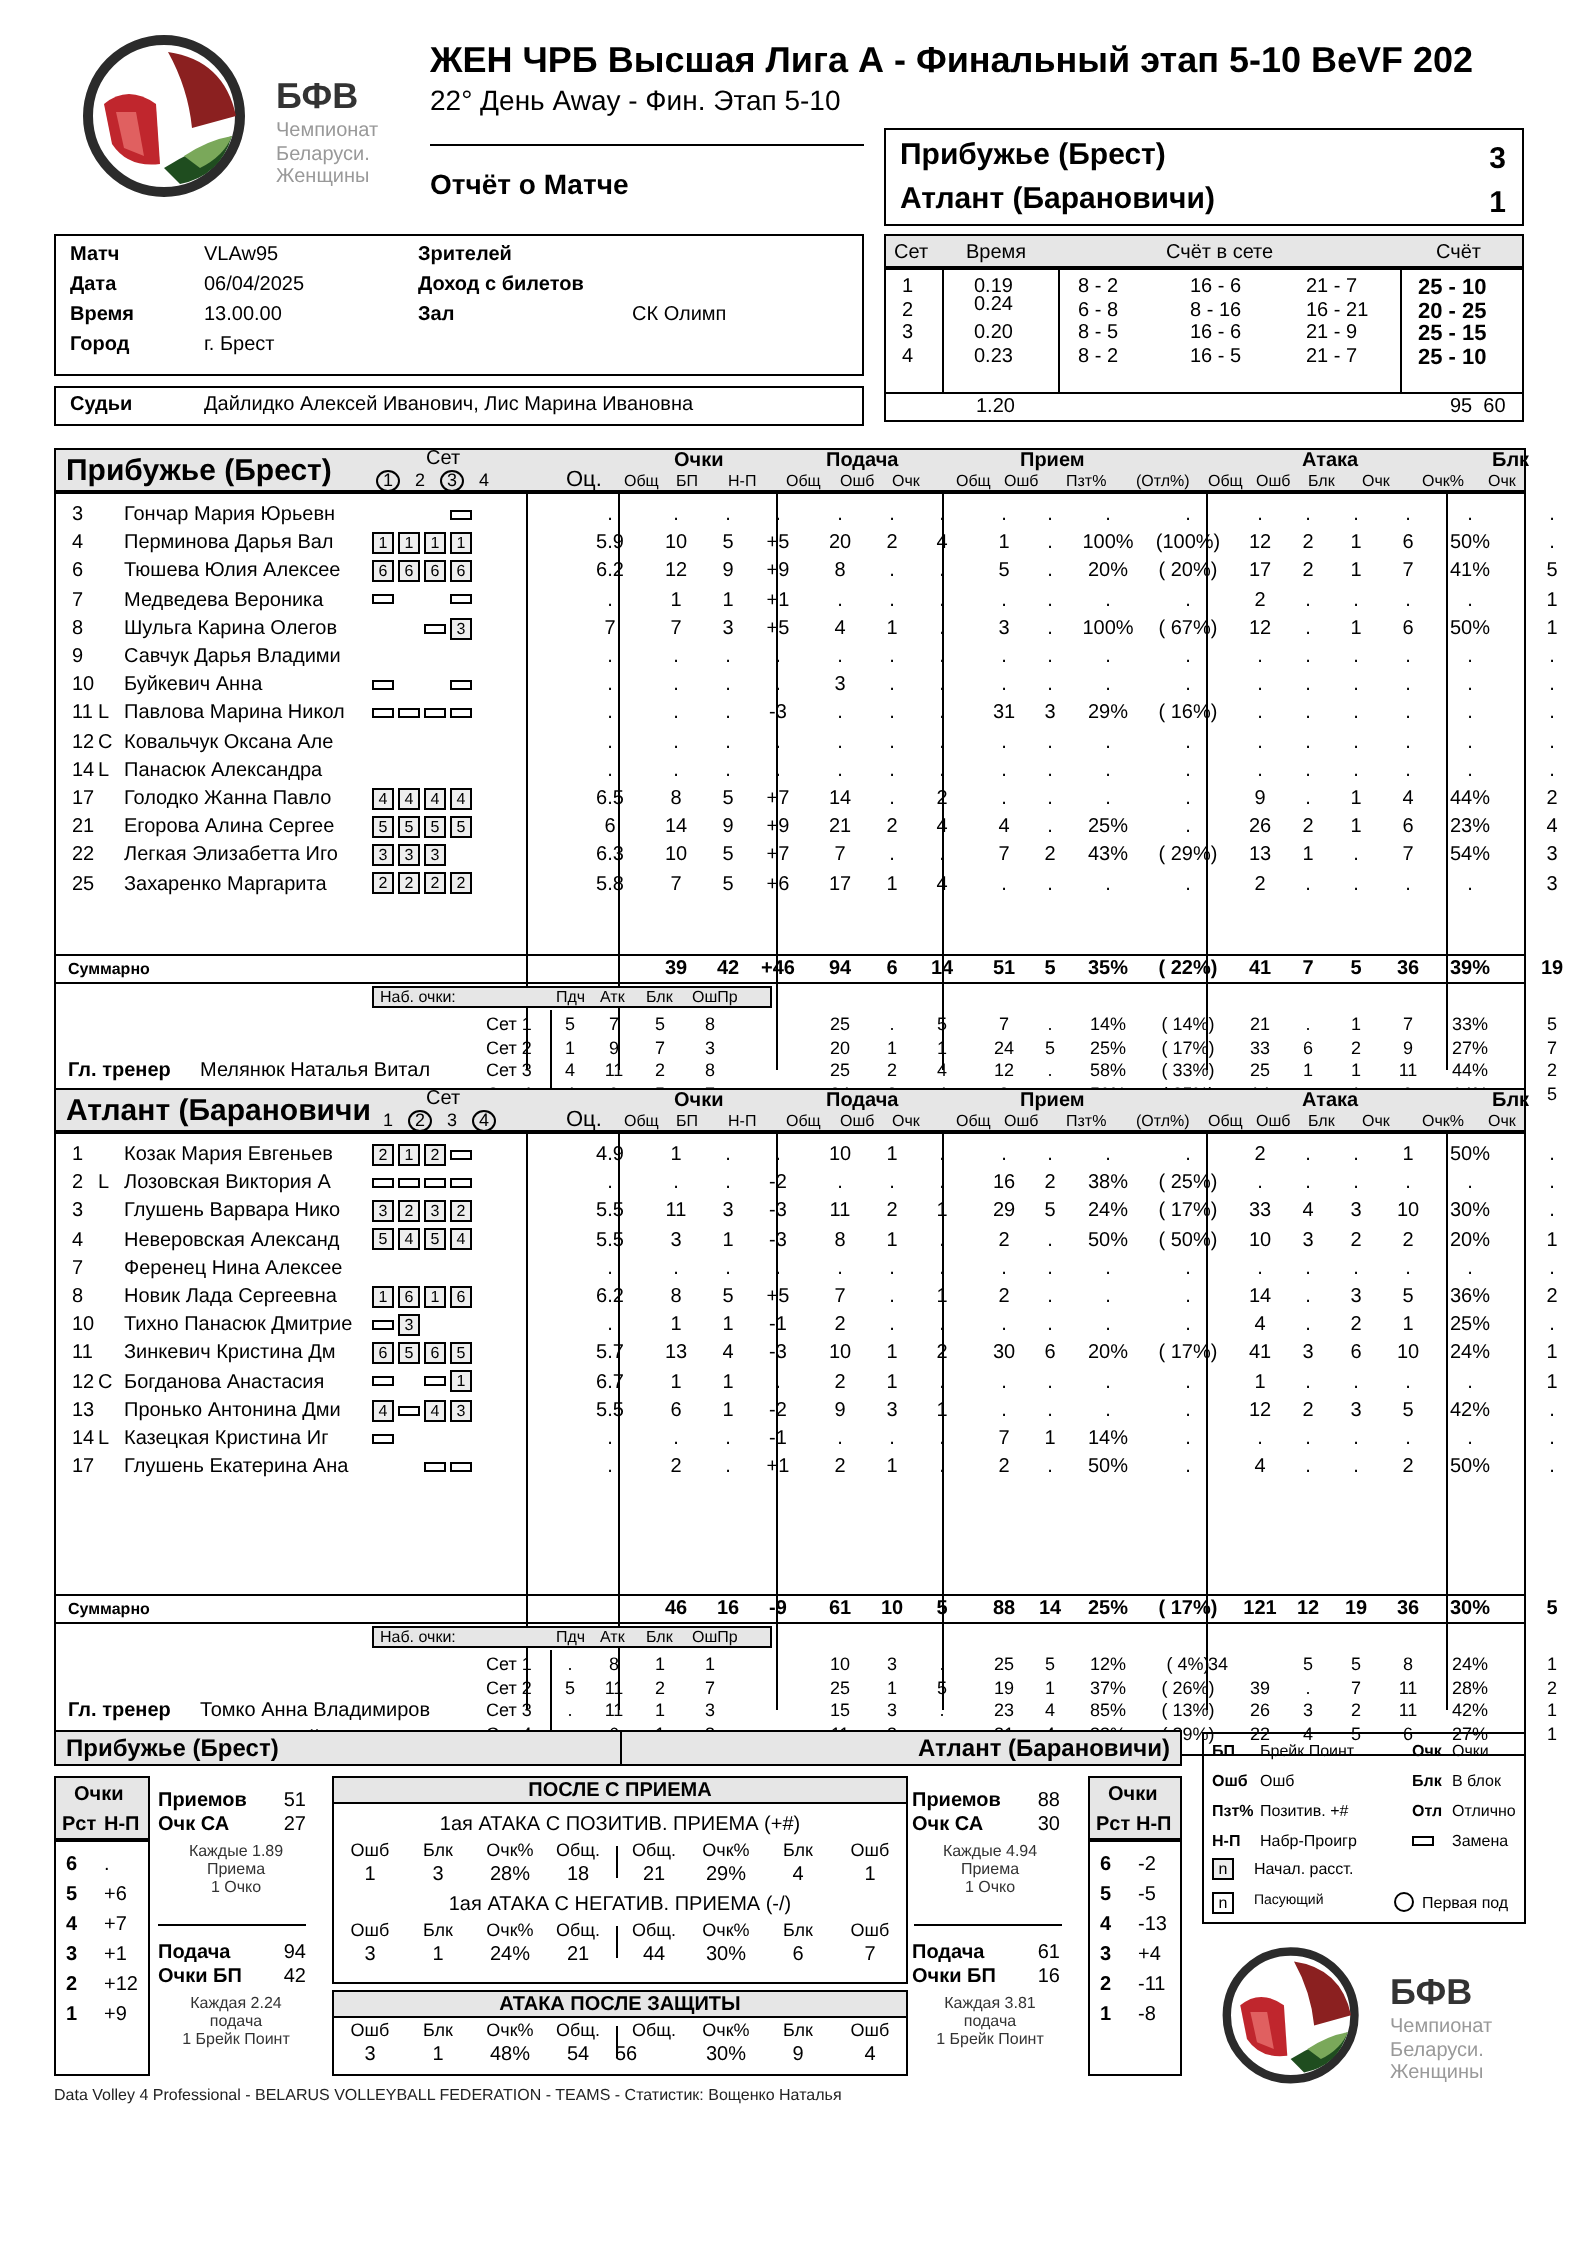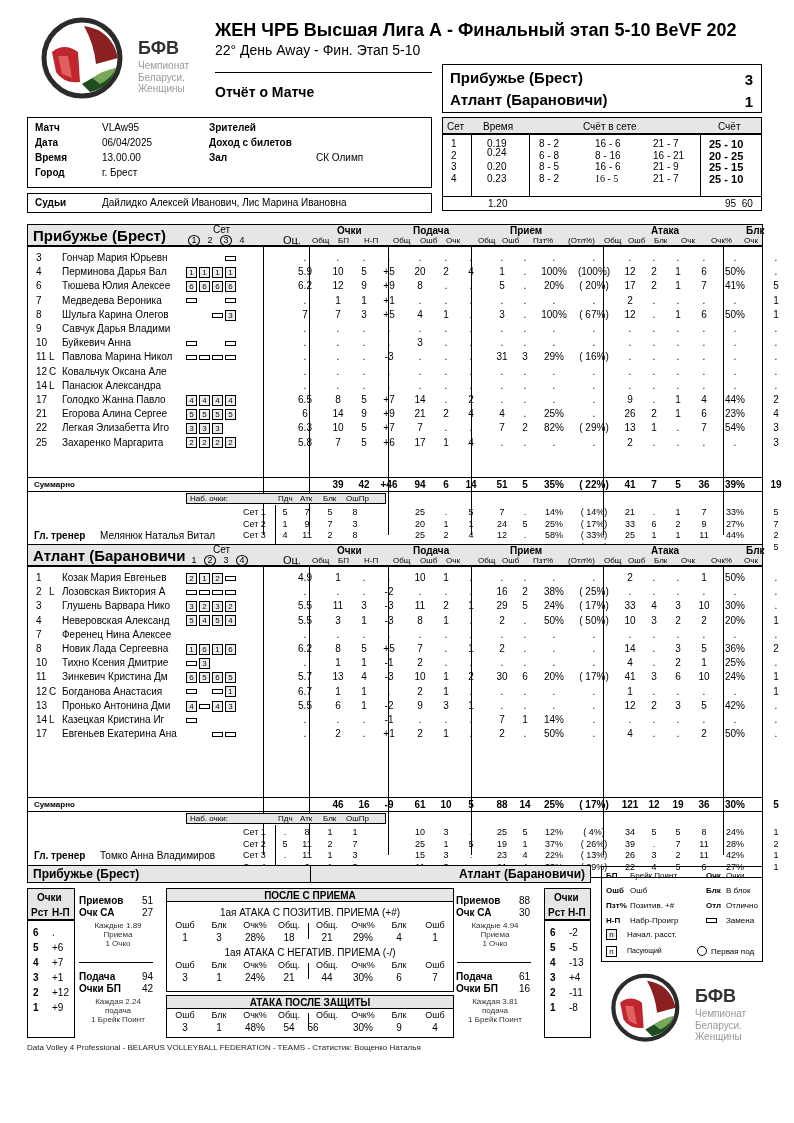--- a/index.html
+++ b/index.html
@@ -78,21 +78,21 @@
       <div class="abs" style="left:266px;top:31.5px;white-space:pre;font-weight:bold;font-size:11px;">20 - 25</div>
       <div class="abs" style="left:8px;top:43px;white-space:pre;">3</div>
       <div class="abs" style="left:44px;top:43px;white-space:pre;">0.20</div>
       <div class="abs" style="left:96px;top:43px;white-space:pre;">8 - 5</div>
       <div class="abs" style="left:152px;top:43px;white-space:pre;">16 - 6</div>
       <div class="abs" style="left:210px;top:43px;white-space:pre;">21 - 9</div>
       <div class="abs" style="left:266px;top:43px;white-space:pre;font-weight:bold;font-size:11px;">25 - 15</div>
       <div class="abs" style="left:8px;top:54.5px;white-space:pre;">4</div>
       <div class="abs" style="left:44px;top:54.5px;white-space:pre;">0.23</div>
       <div class="abs" style="left:96px;top:54.5px;white-space:pre;">8 - 2</div>
-      <div class="abs" style="left:152px;top:54.5px;white-space:pre;font-family:Liberation Serif, serif;">16 - 5</div>
+      <div class="abs" style="left:152px;top:54.5px;white-space:pre;">16 - 5</div>
       <div class="abs" style="left:210px;top:54.5px;white-space:pre;">21 - 7</div>
       <div class="abs" style="left:266px;top:54.5px;white-space:pre;font-weight:bold;font-size:11px;">25 - 10</div>
     </div>
   <div class="abs" style="left:45px;top:80px">1.20</div>
   <div class="abs" style="left:282px;top:80px;white-space:pre">95  60</div>
 </div>
 
 <div class="box" style="left:27px;top:117px;width:405px;height:71px;font-size:10px">
   <div class="abs lbl" style="left:7px;top:4px">Матч</div>
   <div class="abs" style="left:74px;top:4px">VLAw95</div>
@@ -432,21 +432,21 @@
         <div class="abs" style="left:158px;top:0"><span class="rot">3</span><span class="rot">3</span><span class="rot">3</span><span class="sp"></span></div>
         <div class="c" style="left:263px;width:28px">6.3</div>
         <div class="c" style="left:290px;width:40px">10</div>
         <div class="c" style="left:316px;width:40px">5</div>
         <div class="c" style="left:341px;width:40px">+7</div>
         <div class="c" style="left:372px;width:40px">7</div>
         <div class="c" style="left:398px;width:40px">.</div>
         <div class="c" style="left:423px;width:40px">.</div>
         <div class="c" style="left:454px;width:40px">7</div>
         <div class="c" style="left:477px;width:40px">2</div>
-        <div class="c" style="left:506px;width:40px">82%</div>
+        <div class="c" style="left:506px;width:40px">43%</div>
         <div class="c" style="left:546px;width:40px">( 29%)</div>
         <div class="c" style="left:582px;width:40px">13</div>
         <div class="c" style="left:606px;width:40px">1</div>
         <div class="c" style="left:630px;width:40px">.</div>
         <div class="c" style="left:656px;width:40px">7</div>
         <div class="c" style="left:687px;width:40px">54%</div>
         <div class="c" style="left:738px;width:20px">3</div>
       </div>
       <div class="row" style="top:210.6px">
         <div class="abs" style="left:8px">25</div>
@@ -756,21 +756,21 @@
         <div class="c" style="left:582px;width:40px">14</div>
         <div class="c" style="left:606px;width:40px">.</div>
         <div class="c" style="left:630px;width:40px">3</div>
         <div class="c" style="left:656px;width:40px">5</div>
         <div class="c" style="left:687px;width:40px">36%</div>
         <div class="c" style="left:738px;width:20px">2</div>
       </div>
       <div class="row" style="top:111.19999999999999px">
         <div class="abs" style="left:8px">10</div>
         <div class="abs" style="left:21px"></div>
-        <div class="abs" style="left:34px">Тихно Ксения Дмитрие</div>
+        <div class="abs" style="left:34px">Тихно Панасюк Дмитрие</div>
         <div class="abs" style="left:158px;top:0"><span class="sub-mark"></span><span class="rot">3</span><span class="sp"></span><span class="sp"></span></div>
         <div class="c" style="left:263px;width:28px">.</div>
         <div class="c" style="left:290px;width:40px">1</div>
         <div class="c" style="left:316px;width:40px">1</div>
         <div class="c" style="left:341px;width:40px">-1</div>
         <div class="c" style="left:372px;width:40px">2</div>
         <div class="c" style="left:398px;width:40px">.</div>
         <div class="c" style="left:423px;width:40px">.</div>
         <div class="c" style="left:454px;width:40px">.</div>
         <div class="c" style="left:477px;width:40px">.</div>
@@ -871,21 +871,21 @@
         <div class="c" style="left:582px;width:40px">.</div>
         <div class="c" style="left:606px;width:40px">.</div>
         <div class="c" style="left:630px;width:40px">.</div>
         <div class="c" style="left:656px;width:40px">.</div>
         <div class="c" style="left:687px;width:40px">.</div>
         <div class="c" style="left:738px;width:20px">.</div>
       </div>
       <div class="row" style="top:182.2px">
         <div class="abs" style="left:8px">17</div>
         <div class="abs" style="left:21px"></div>
-        <div class="abs" style="left:34px">Евгеньев Екатерина Ана</div>
+        <div class="abs" style="left:34px">Глушень Екатерина Ана</div>
         <div class="abs" style="left:158px;top:0"><span class="sp"></span><span class="sp"></span><span class="sub-mark"></span><span class="sub-mark"></span></div>
         <div class="c" style="left:263px;width:28px">.</div>
         <div class="c" style="left:290px;width:40px">2</div>
         <div class="c" style="left:316px;width:40px">.</div>
         <div class="c" style="left:341px;width:40px">+1</div>
         <div class="c" style="left:372px;width:40px">2</div>
         <div class="c" style="left:398px;width:40px">1</div>
         <div class="c" style="left:423px;width:40px">.</div>
         <div class="c" style="left:454px;width:40px">2</div>
         <div class="c" style="left:477px;width:40px">.</div>
@@ -932,21 +932,21 @@
         <div class="c" style="left:269px;width:20px">8</div>
         <div class="c" style="left:292px;width:20px">1</div>
         <div class="c" style="left:317px;width:20px">1</div>
         <div class="c" style="left:372px;width:40px">10</div>
         <div class="c" style="left:398px;width:40px">3</div>
         <div class="c" style="left:423px;width:40px">.</div>
         <div class="c" style="left:454px;width:40px">25</div>
         <div class="c" style="left:477px;width:40px">5</div>
         <div class="c" style="left:506px;width:40px">12%</div>
         <div class="c" style="left:546px;width:40px">(  4%)</div>
-        <div class="c" style="left:582px;width:40px">34</div>
+        <div class="c" style="left:561px;width:40px">34</div>
         <div class="c" style="left:606px;width:40px">5</div>
         <div class="c" style="left:630px;width:40px">5</div>
         <div class="c" style="left:656px;width:40px">8</div>
         <div class="c" style="left:687px;width:40px">24%</div>
         <div class="c" style="left:738px;width:20px">1</div>
       </div>
       <div class="row" style="top:292.5px;font-size:9px;height:12px;line-height:12px">
         <div class="abs" style="left:215px">Сет 2</div>
         <div class="c" style="left:247px;width:20px">5</div>
         <div class="c" style="left:269px;width:20px">11</div>
@@ -970,21 +970,21 @@
         <div class="abs" style="left:215px">Сет 3</div>
         <div class="c" style="left:247px;width:20px">.</div>
         <div class="c" style="left:269px;width:20px">11</div>
         <div class="c" style="left:292px;width:20px">1</div>
         <div class="c" style="left:317px;width:20px">3</div>
         <div class="c" style="left:372px;width:40px">15</div>
         <div class="c" style="left:398px;width:40px">3</div>
         <div class="c" style="left:423px;width:40px">.</div>
         <div class="c" style="left:454px;width:40px">23</div>
         <div class="c" style="left:477px;width:40px">4</div>
-        <div class="c" style="left:506px;width:40px">22%</div>
+        <div class="c" style="left:506px;width:40px">85%</div>
         <div class="c" style="left:546px;width:40px">( 13%)</div>
         <div class="c" style="left:582px;width:40px">26</div>
         <div class="c" style="left:606px;width:40px">3</div>
         <div class="c" style="left:630px;width:40px">2</div>
         <div class="c" style="left:656px;width:40px">11</div>
         <div class="c" style="left:687px;width:40px">42%</div>
         <div class="c" style="left:738px;width:20px">1</div>
       </div>
       <div class="row" style="top:315.5px;font-size:9px;height:12px;line-height:12px">
         <div class="abs" style="left:215px">Сет 4</div>

